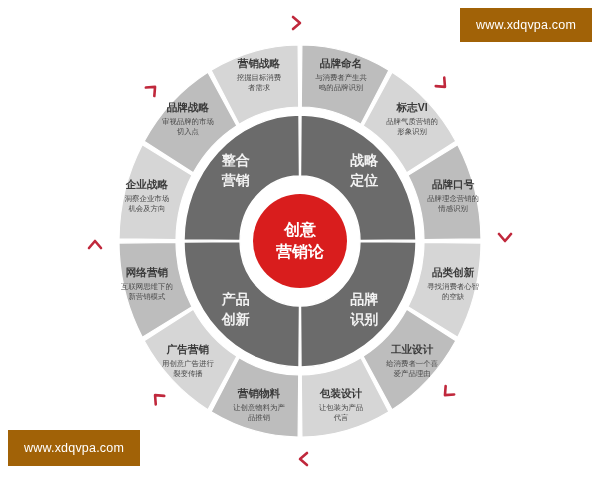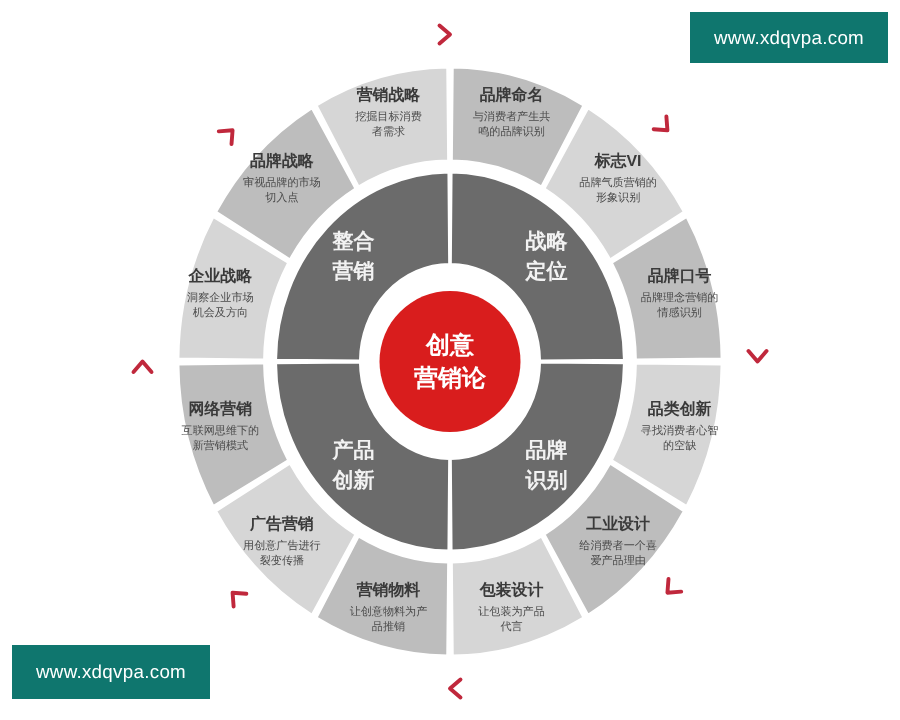--- a/index.html
+++ b/index.html
@@ -7,21 +7,21 @@
     width:600px;height:480px;
     background:#ffffff;
     font-family:"Liberation Sans","DejaVu Sans",sans-serif;
     overflow:hidden;position:relative;
   }
   #stage{position:absolute;inset:0;}
   svg#wheel{position:absolute;left:0;top:0;width:600px;height:480px;}
 
   .watermark{
     position:absolute;
-    background:#0f766e;
+    background:#a16207;
     color:#ffffff;
     font-size:12.5px;
     letter-spacing:.2px;
     display:flex;align-items:center;justify-content:center;
     box-sizing:border-box;
   }
   #wm-top{right:8px;top:8px;width:132px;height:34px;}
   #wm-bottom{left:8px;bottom:14px;width:132px;height:36px;}
 
   .seg-title{

